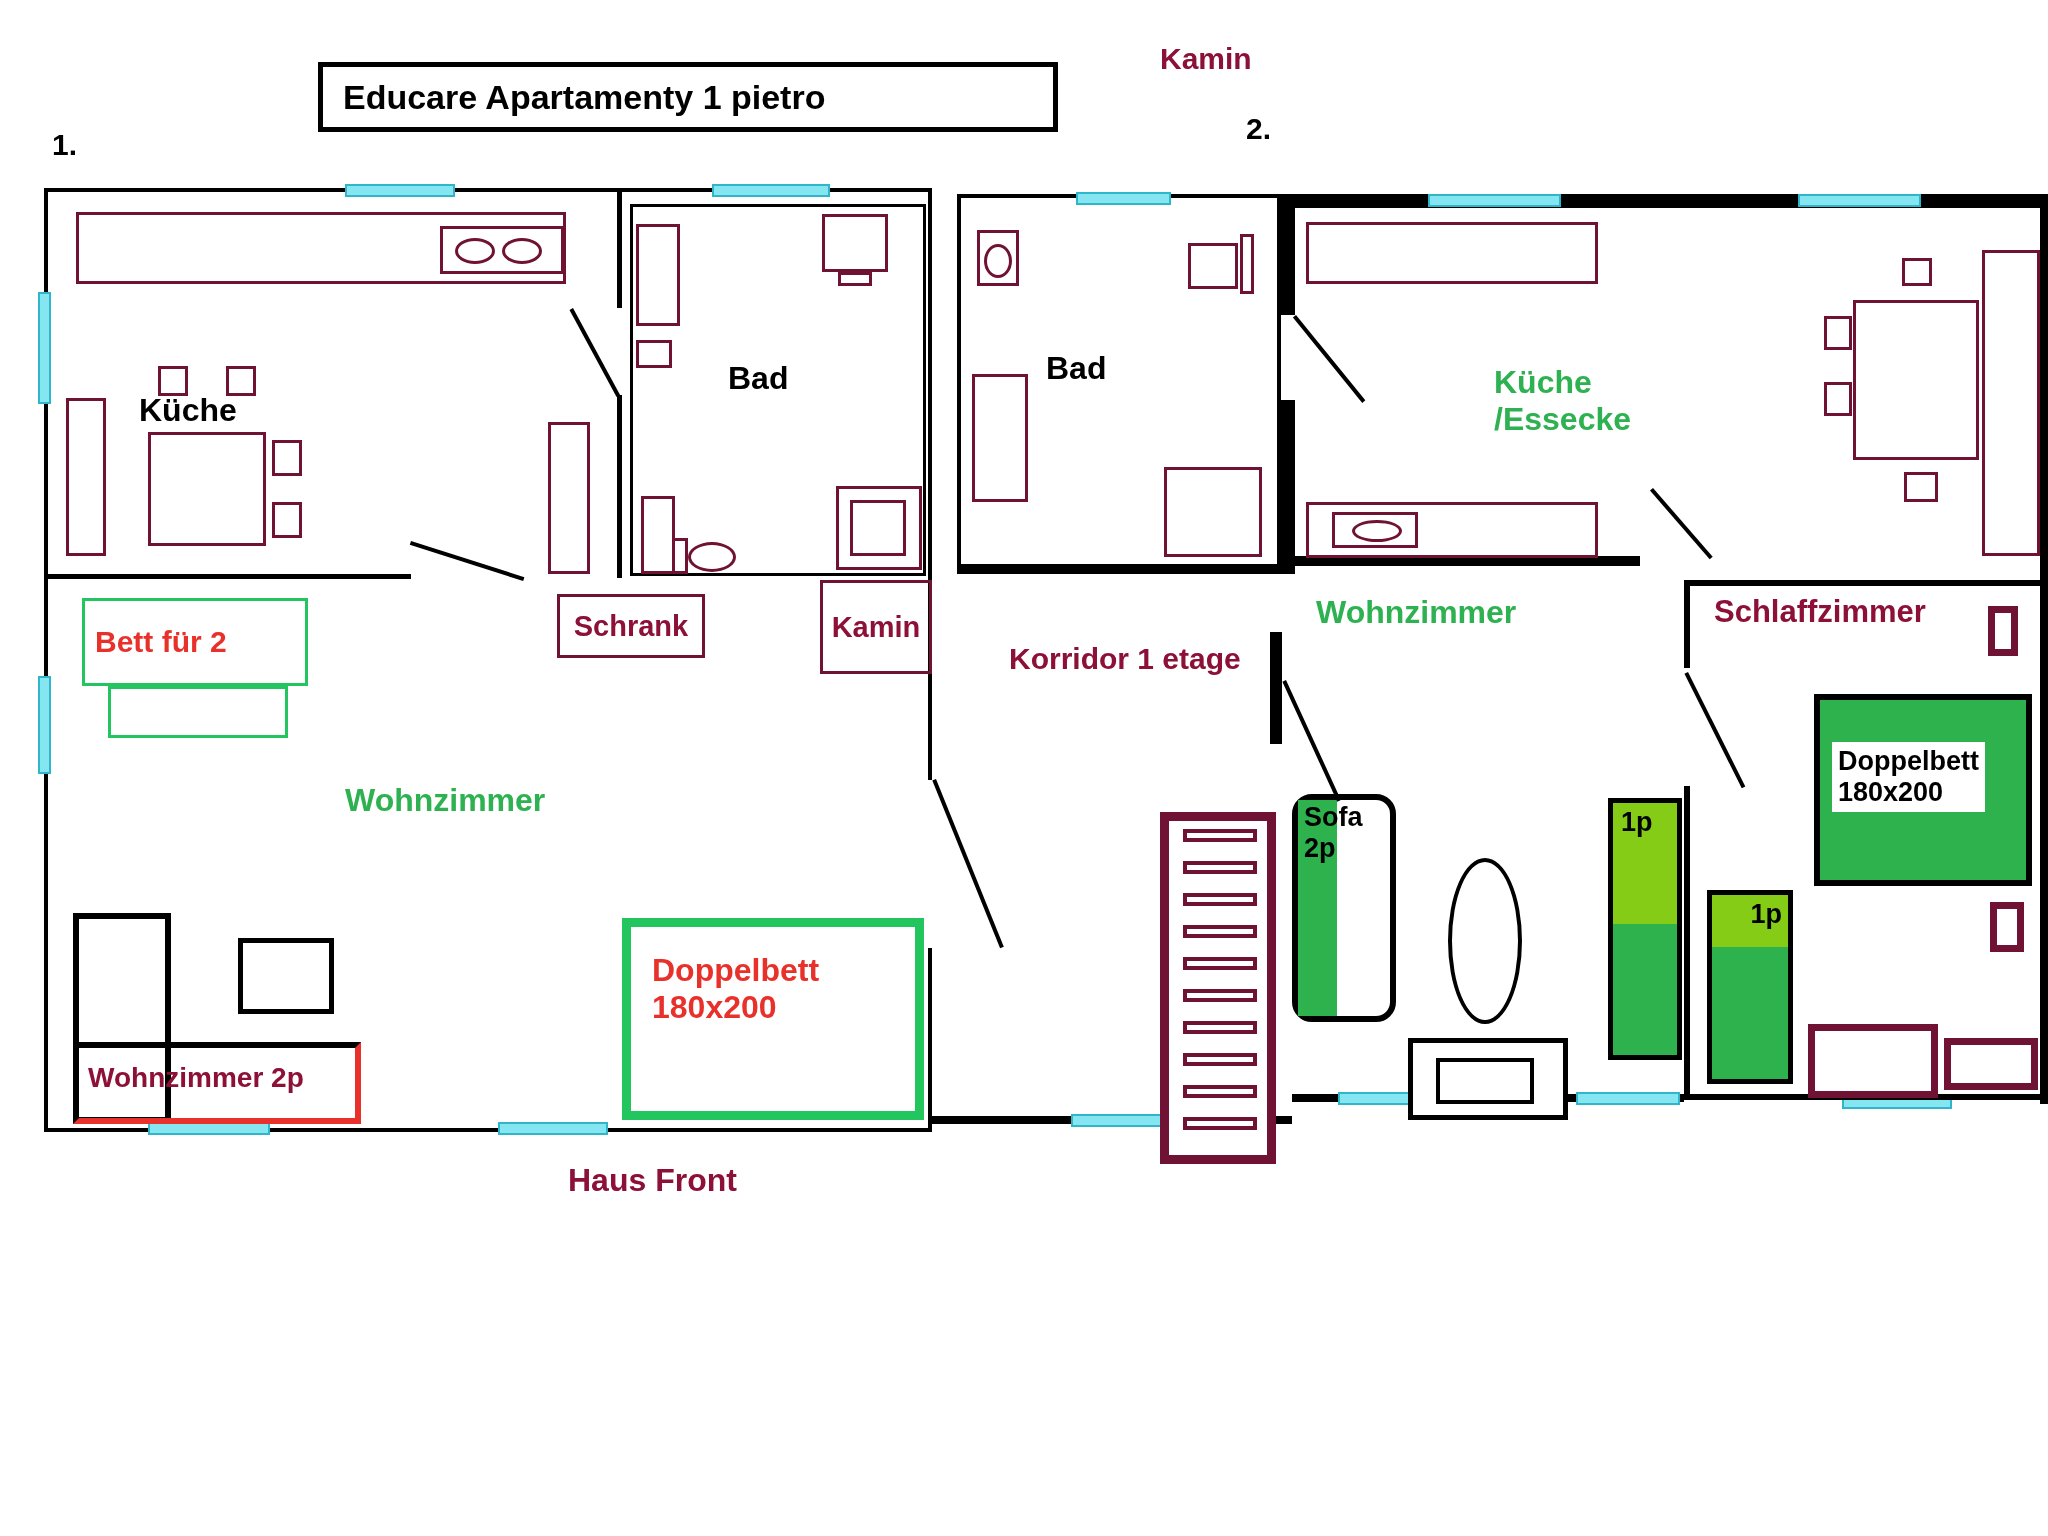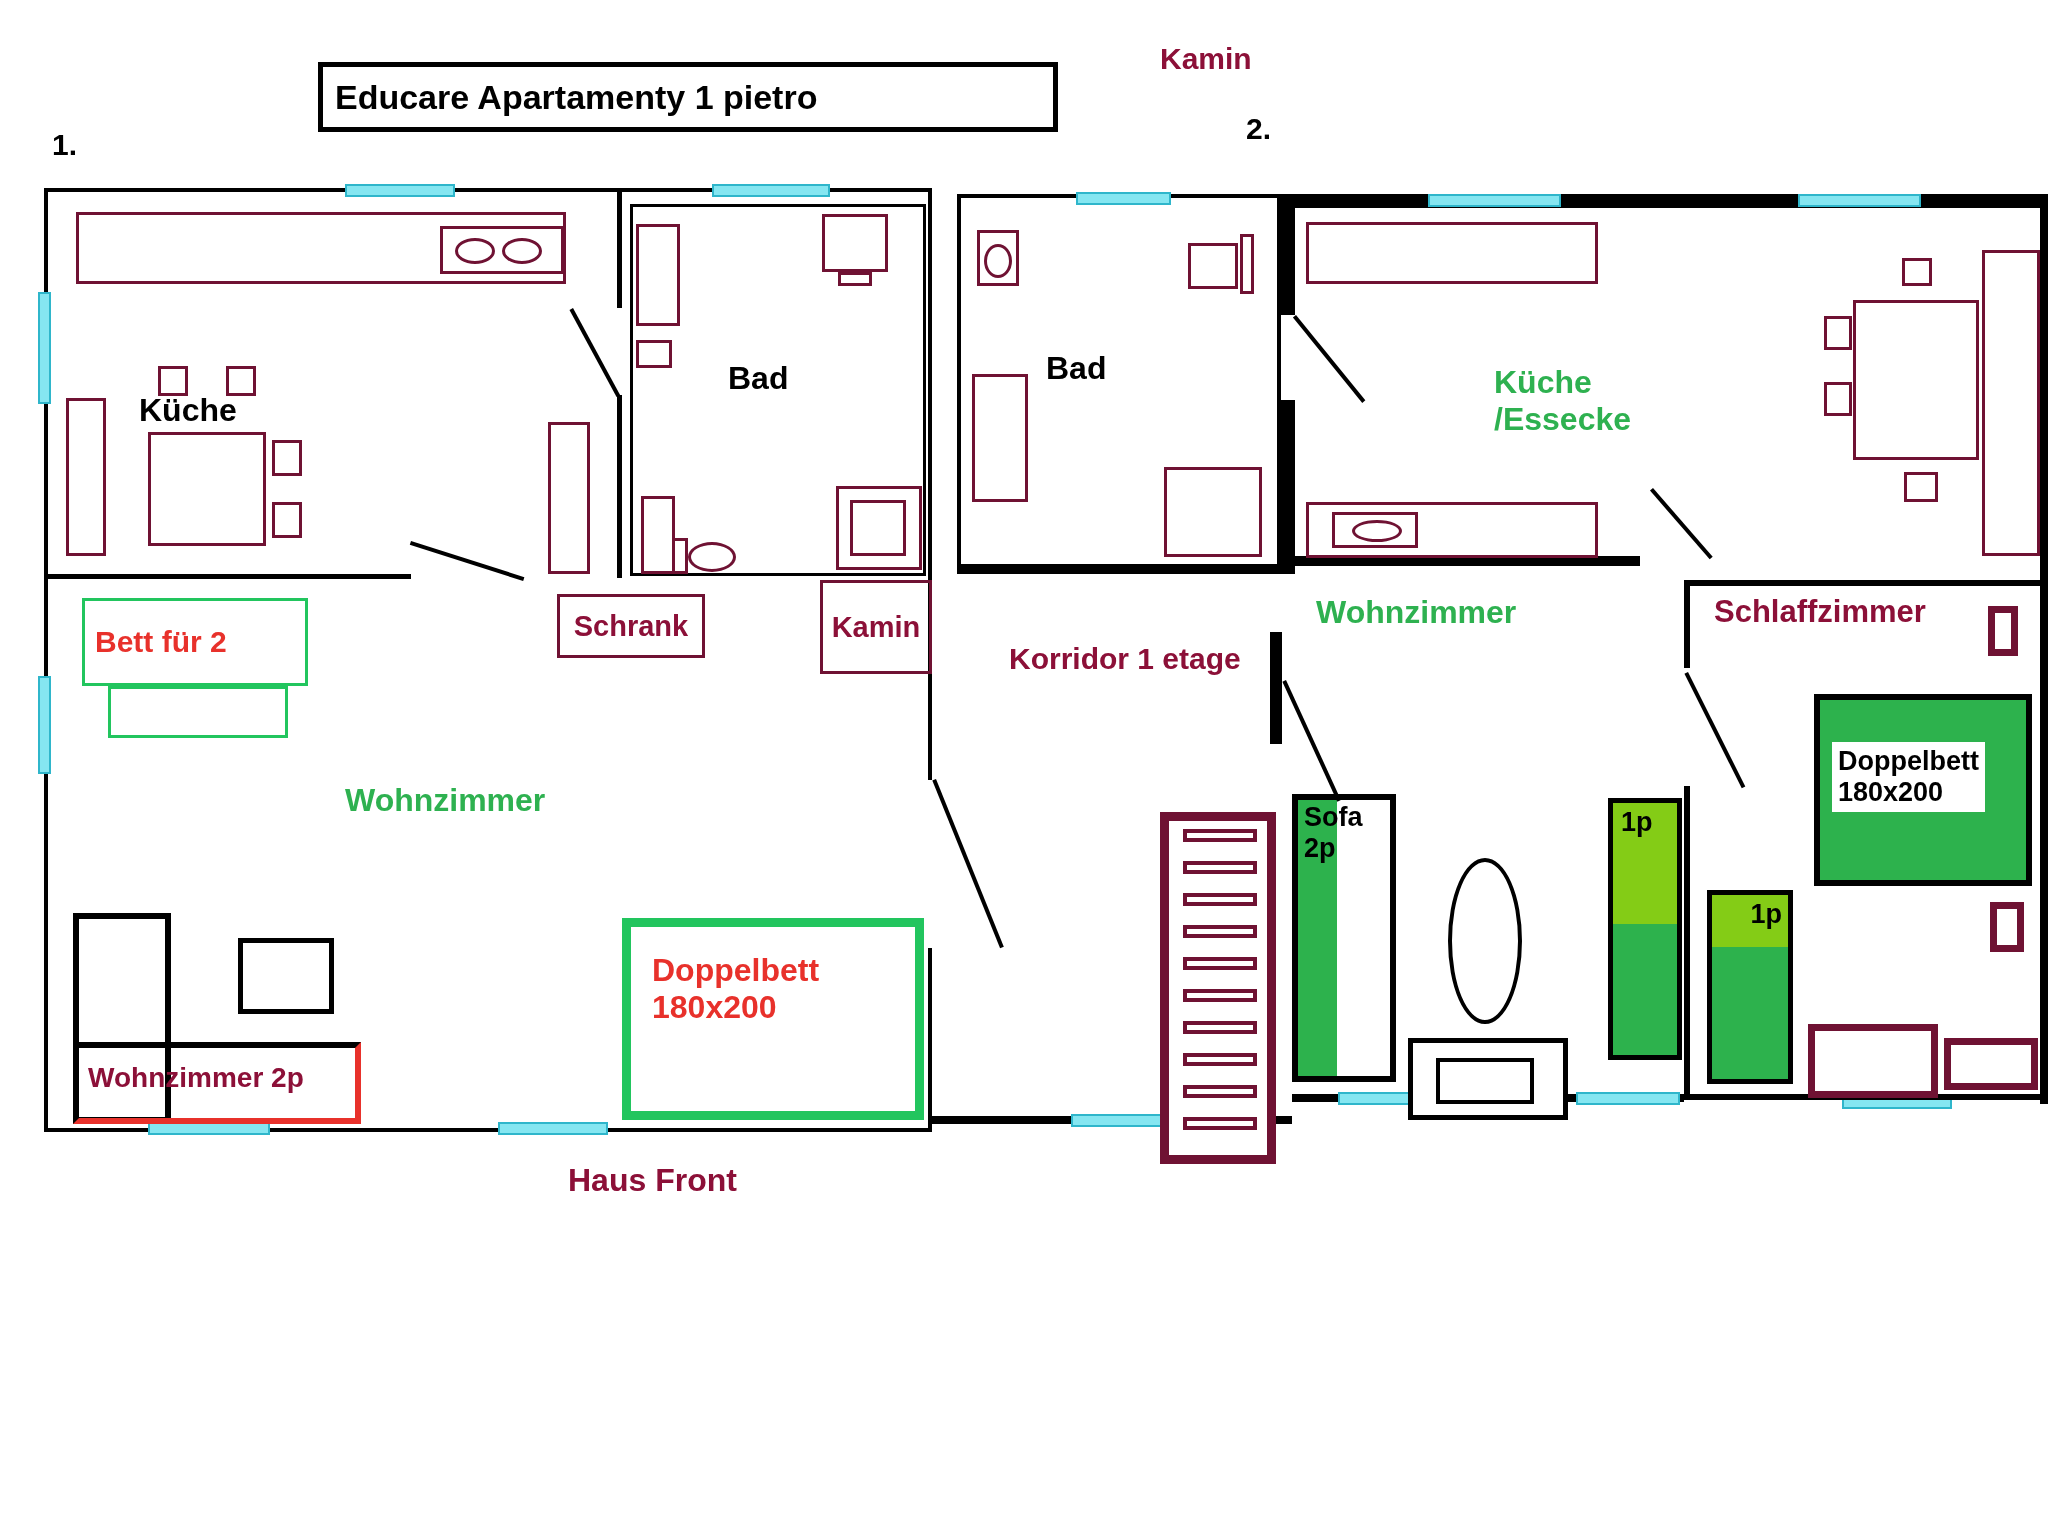--- a/index.html
+++ b/index.html
@@ -17,21 +17,21 @@
   .win { position:absolute; background:#85e6f1; border:2px solid #2fb6cb; }
   .redbox { position:absolute; border:3px solid #22c55e; background:transparent; }
   .diag { position:absolute; height:4px; background:#000; transform-origin:0 0; }
 
   .lbl { position:absolute; font-weight:bold; font-size:30px; white-space:pre-line; line-height:1.15; }
   .black  { color:#000; }
   .maroon { color:#8c1038; }
   .green  { color:#2eb150; }
   .red    { color:#e8312b; }
 
-  .titlebox { position:absolute; border:5px solid #000; display:flex; align-items:center; padding-left:12px;
+  .titlebox { position:absolute; border:5px solid #000; display:flex; align-items:center; padding-left:20px;
               font-weight:bold; font-size:34px; color:#000; }
   .labelbox { position:absolute; border:3px solid #6f1233; display:flex; align-items:center; justify-content:center;
               font-weight:bold; font-size:29px; color:#8c1038; }
   .stairs { position:absolute; border:9px solid #6f1233; background:#fff; }
   .rung { position:absolute; left:14px; width:74px; height:13px; border:4px solid #6f1233; background:#fff; }
 
   .bed1p { position:absolute; border:5px solid #000; background:#84cc16; }
   .bed1p .fill { position:absolute; left:0; right:0; bottom:0; height:52%; background:#2db24d; }
   .bed1p .tag { position:absolute; top:4px; left:8px; font-weight:bold; font-size:27px; color:#000; }
 
@@ -168,21 +168,21 @@
   <div class="mf ellipse" style="left:1352px; top:520px; width:50px; height:22px;"></div>
   <div class="mf" style="left:1982px; top:250px; width:58px; height:306px;"></div>
   <div class="mf" style="left:1853px; top:300px; width:126px; height:160px;"></div>
   <div class="mf" style="left:1824px; top:316px; width:28px; height:34px;"></div>
   <div class="mf" style="left:1824px; top:382px; width:28px; height:34px;"></div>
   <div class="mf" style="left:1902px; top:258px; width:30px; height:28px;"></div>
   <div class="mf" style="left:1904px; top:472px; width:34px; height:30px;"></div>
 
   <div class="lbl green" style="left:1316px; top:594px; font-size:32px;">Wohnzimmer</div>
 
-  <div class="sofa2" style="left:1292px; top:794px; width:104px; height:288px;">
+  <div class="sofa2" style="left:1292px; top:794px; width:104px; height:228px;border-radius:20px;">
     <div class="strip"></div>
     <div class="tag">Sofa
 2p</div>
   </div>
 
   <div class="abs ellipse" style="left:1448px; top:858px; width:74px; height:166px; border:4px solid #000;"></div>
   <div class="abs" style="left:1408px; top:1038px; width:160px; height:82px; border:5px solid #000; background:#fff;"></div>
   <div class="abs" style="left:1436px; top:1058px; width:98px; height:46px; border:4px solid #000;"></div>
 
   <div class="bed1p" style="left:1608px; top:798px; width:74px; height:262px;">

